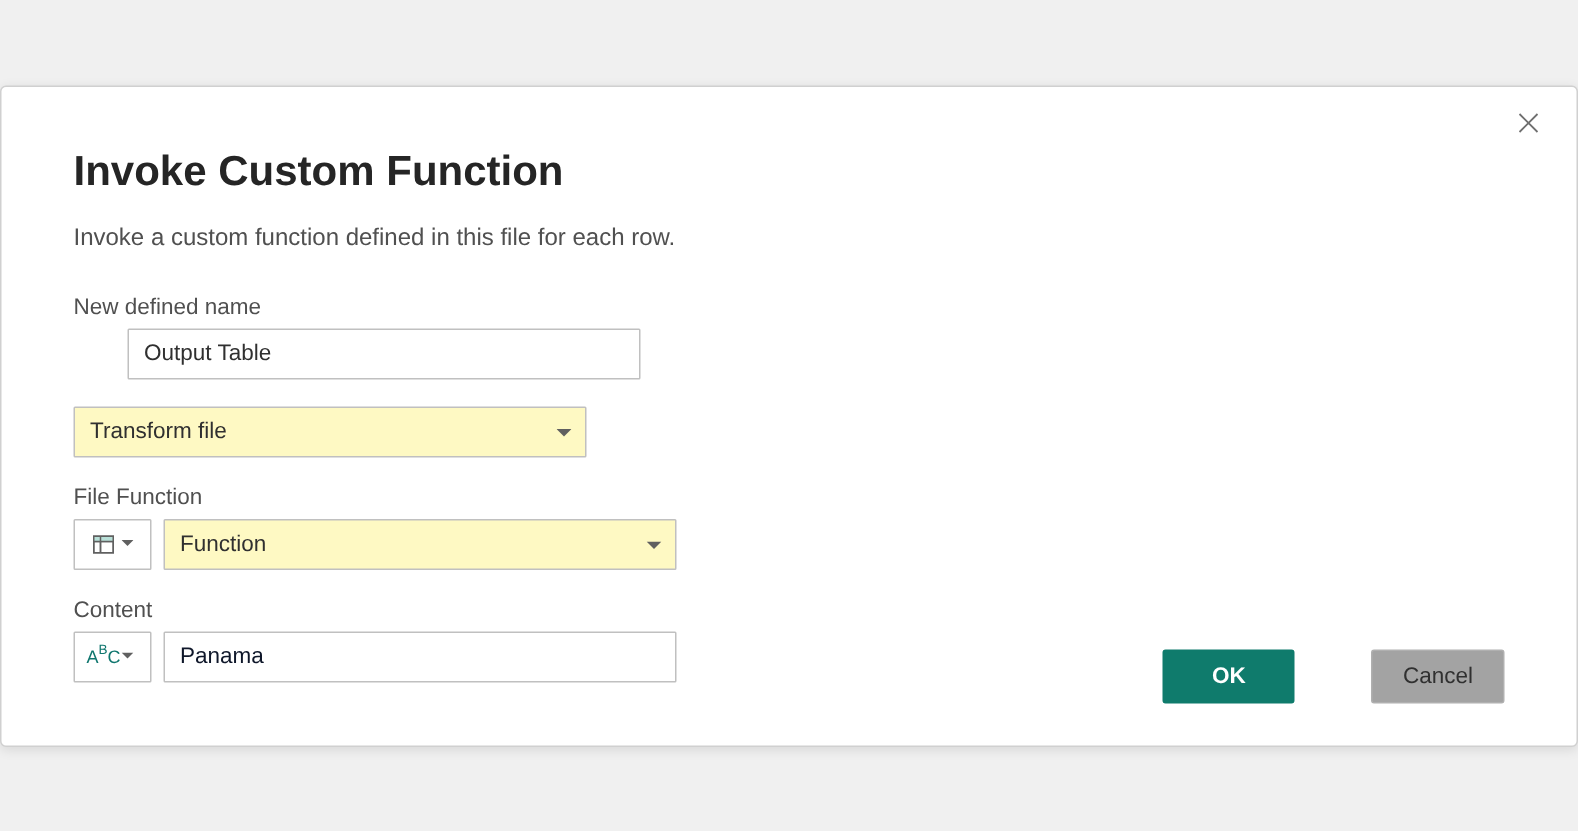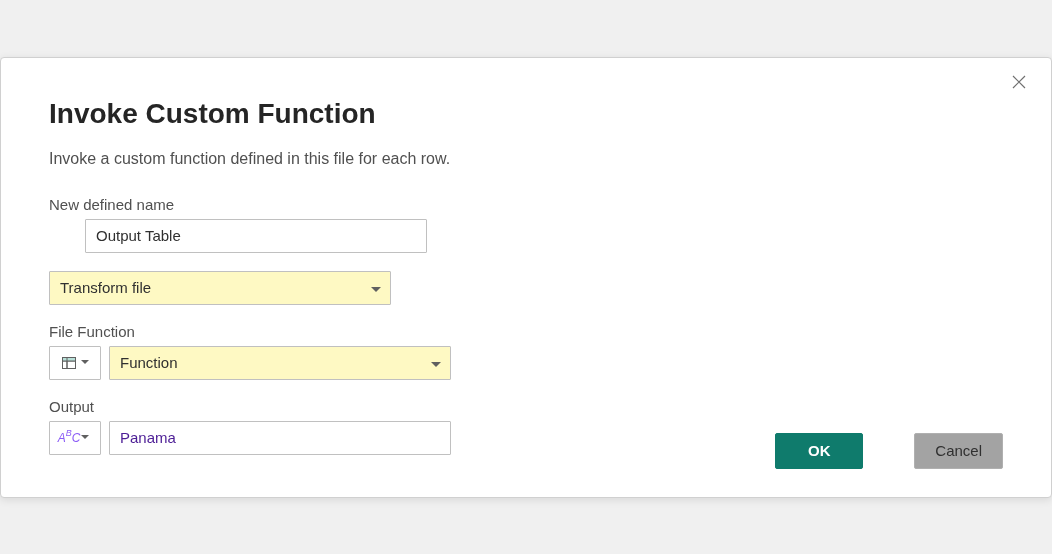--- a/index.html
+++ b/index.html
@@ -127,21 +127,21 @@
       justify-content: center;
     }
     .wide-input {
       width: 342px;
       height: 34px;
       border: 1px solid #c0c0c0;
       border-radius: 1px;
       padding: 0 10px;
       font-size: 15px;
       font-family: inherit;
-      color: #4c1d95;
+      color: #0f172a;
       outline: none;
       background: #fff;
     }
     .wide-select {
       position: relative;
       flex: 0 0 342px;
       height: 34px;
     }
     .footer {
       position: absolute;
@@ -172,23 +172,22 @@
     .btn-secondary {
       background: #a3a3a3;
       color: #303030;
       border: 1px solid #b0b0b0;
       font-weight: 400;
     }
     .abc-label {
       font-size: 12px;
       font-weight: 400;
       line-height: 1;
-      color: #8b5cf6;
-      position: relative;
-      font-style: italic;
+      color: #0f766e;
+      position: relative;
     }
     .abc-label .sup {
       font-size: 9px;
       position: relative;
       top: -4px;
     }
   </style>
 </head>
 <body>
 
@@ -248,21 +247,21 @@
         <span class="select-caret">
           <svg viewBox="0 0 10 6" width="10" height="6">
               <path d="M0 0 L5 5 L10 0" fill="currentColor"></path>
             </svg>
         </span>
       </div>
     </div>
   </div>
 
   <div class="field-group">
-    <label class="field-label">Output</label>
+    <label class="field-label">Content</label>
     <div class="row">
       <div class="type-picker">
         <span class="type-icon abc-label">A<span class="sup">B</span>C</span>
         <span class="type-caret">
           <svg viewBox="0 0 8 5" width="8" height="5">
               <path d="M0 0 L4 4 L8 0" fill="#606060"></path>
             </svg>
         </span>
       </div>
       <input class="wide-input" type="text" value="Panama" style="">

